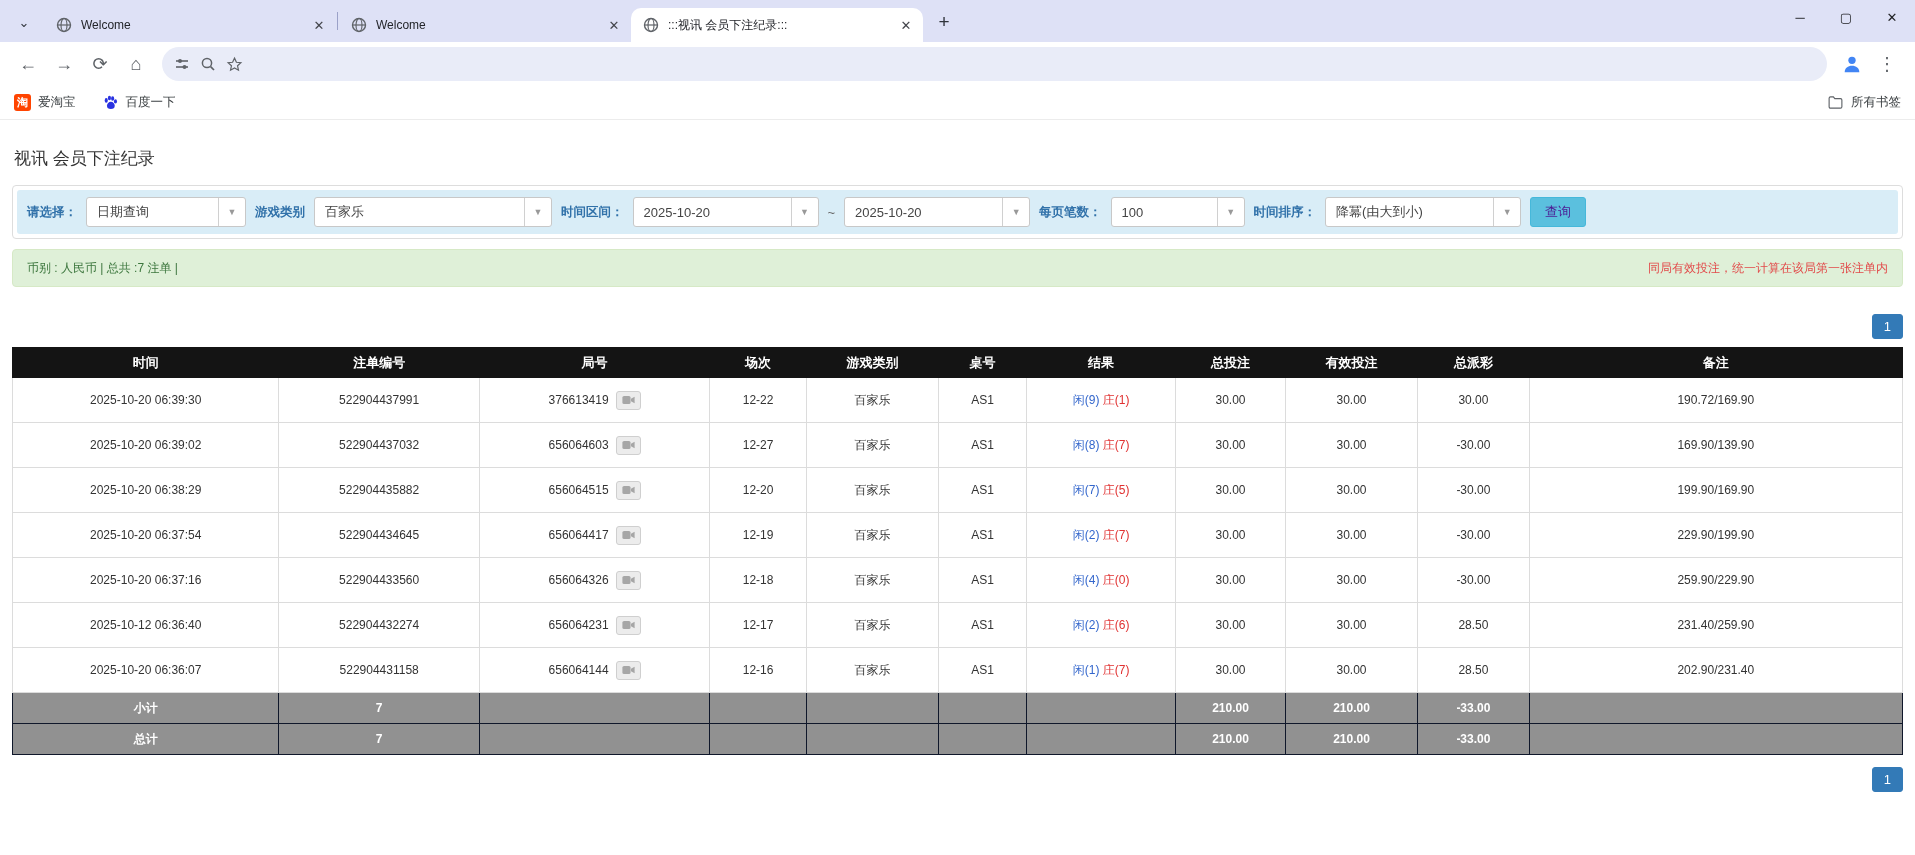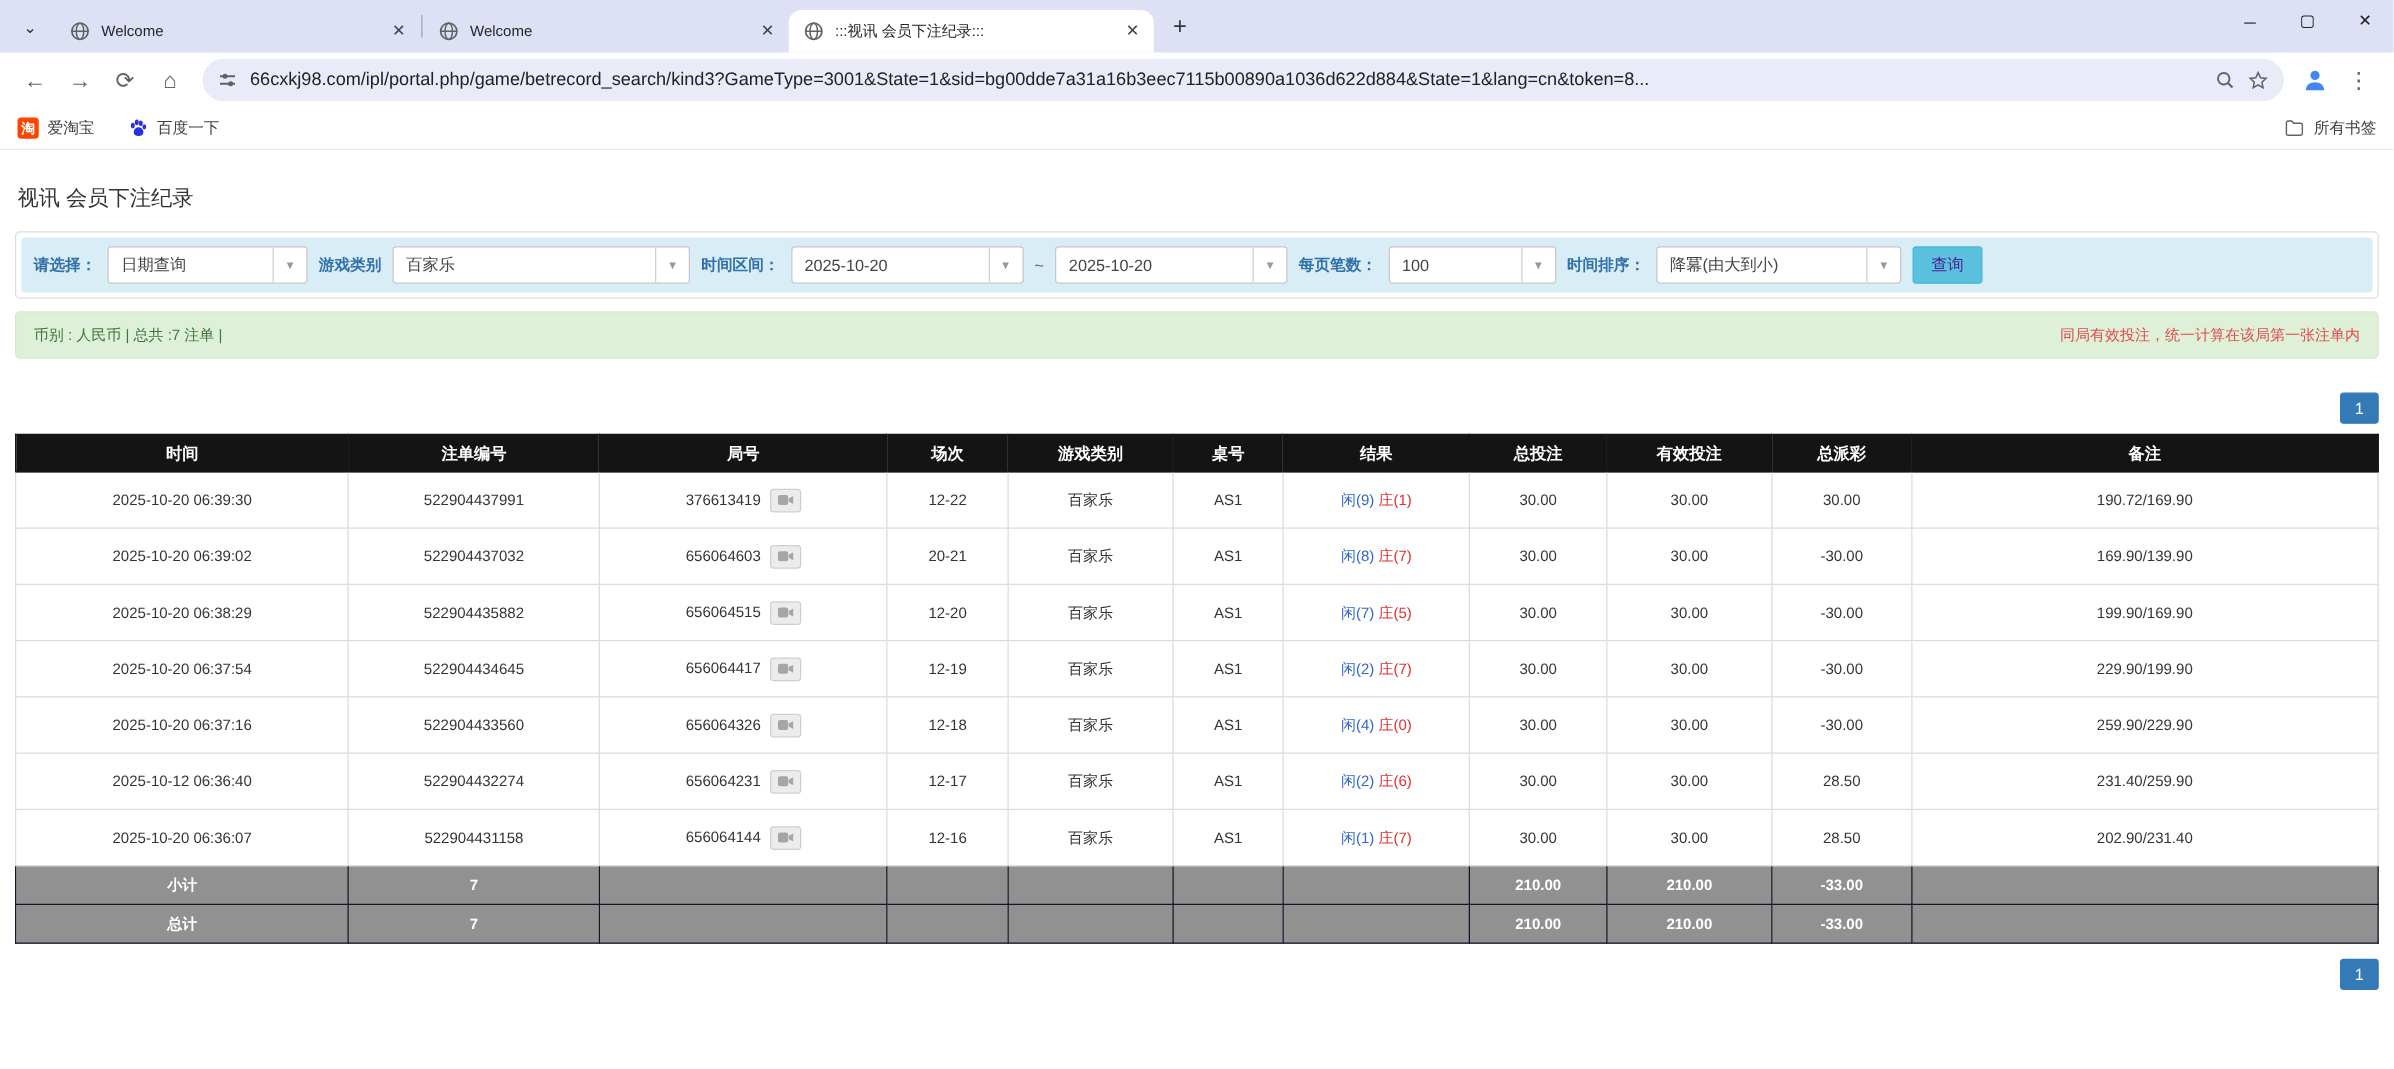--- a/index.html
+++ b/index.html
@@ -118,21 +118,20 @@
     <div class="nav-icon">⌂</div>
     <div class="omnibox">
       <span class="omni-icon">
         <svg width="16" height="16" viewBox="0 0 16 16">
             <line x1="2" y1="5" x2="14" y2="5" stroke="#5f6368" stroke-width="1.6"></line>
             <circle cx="6" cy="5" r="2" fill="#5f6368"></circle>
             <line x1="2" y1="11" x2="14" y2="11" stroke="#5f6368" stroke-width="1.6"></line>
             <circle cx="10.5" cy="11" r="2" fill="#5f6368"></circle>
           </svg>
       </span>
-      <span class="url">66cxkj98.com/ipl/portal.php/game/betrecord_search/kind3?GameType=3001&amp;State=1&amp;sid=bg00dde7a31a16b3eec7115b00890a1036d622d884&amp;State=1&amp;lang=cn&amp;token=8...</span>
       <span class="omni-icon">
         <svg width="16" height="16" viewBox="0 0 16 16">
             <circle cx="7" cy="7" r="4.6" fill="none" stroke="#5f6368" stroke-width="1.5"></circle>
             <line x1="10.6" y1="10.6" x2="14" y2="14" stroke="#5f6368" stroke-width="1.7"></line>
           </svg>
       </span>
       <span class="omni-icon">
         <svg width="17" height="17" viewBox="0 0 24 24">
             <path d="M12 3l2.7 5.8 6.3.7-4.7 4.3 1.3 6.2L12 16.9 6.4 20l1.3-6.2L3 9.5l6.3-.7z" fill="none" stroke="#5f6368" stroke-width="1.7"></path>
           </svg>
@@ -276,21 +275,21 @@
     <td>2025-10-20 06:39:02</td>
     <td>522904437032</td>
     <td>
       <span>656064603</span><span class="camera-btn">
                 <svg width="13" height="10" viewBox="0 0 16 12">
                   <rect x="0.5" y="1" width="10" height="10" rx="2" fill="#a6a6a6"></rect>
                   <path d="M11 4.5l4.5-2.5v8L11 7.5z" fill="#a6a6a6"></path>
                 </svg>
               </span>
     </td>
-    <td>20-21</td>
+    <td>12-27</td>
     <td>百家乐</td>
     <td>AS1</td>
     <td>
       <span class="blue">闲(8)</span>
       <span class="redtxt">庄(7)</span>
     </td>
     <td class="link">30.00</td>
     <td>30.00</td>
     <td class="neg">-30.00</td>
     <td>169.90/139.90</td>

